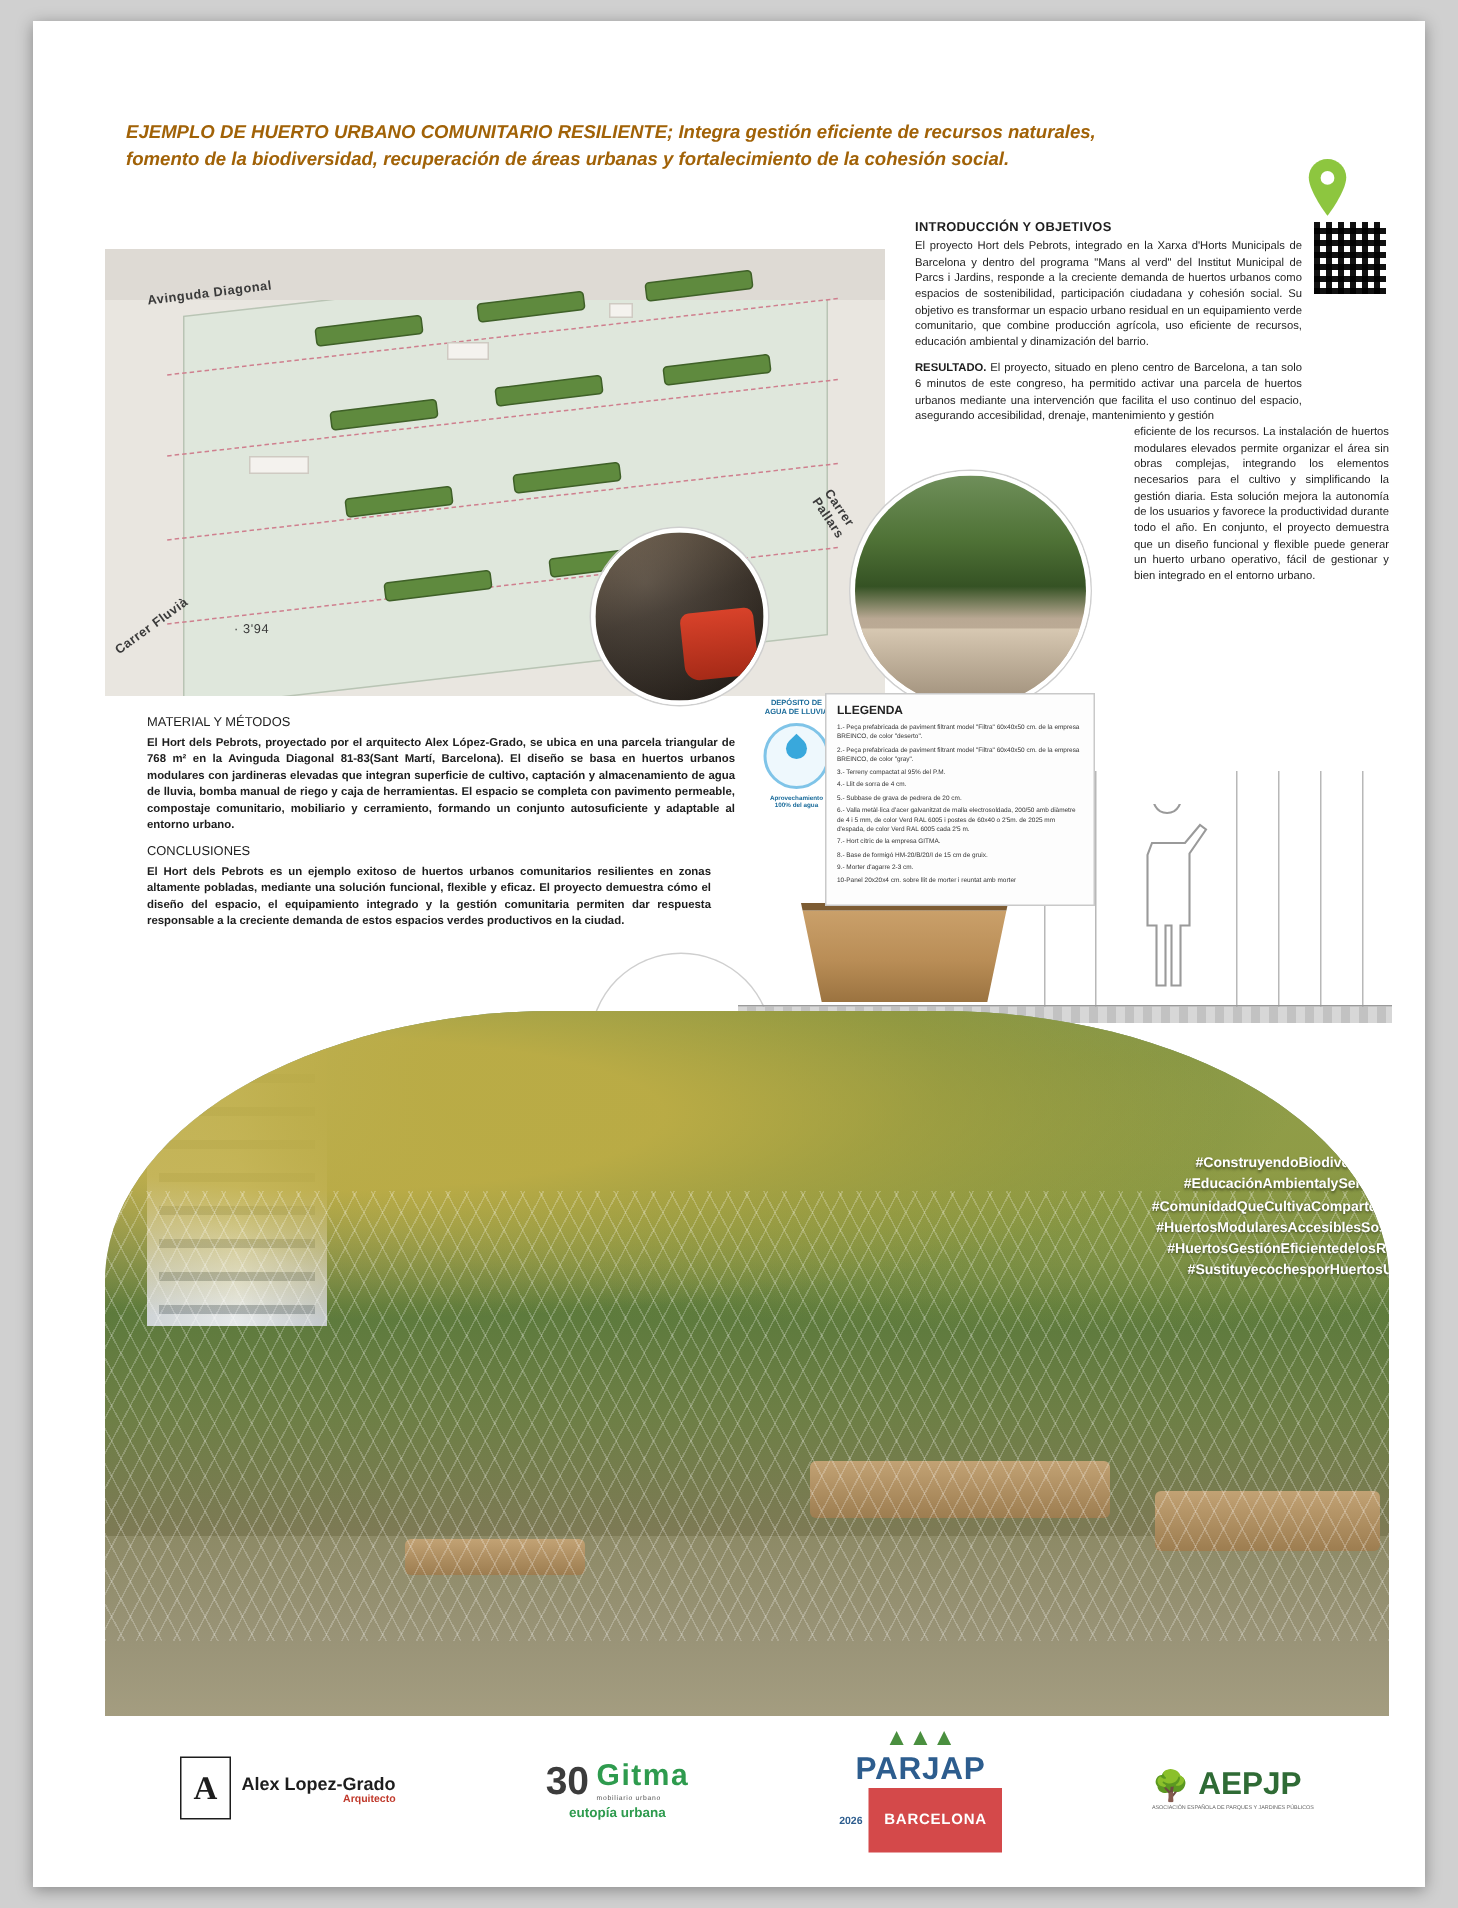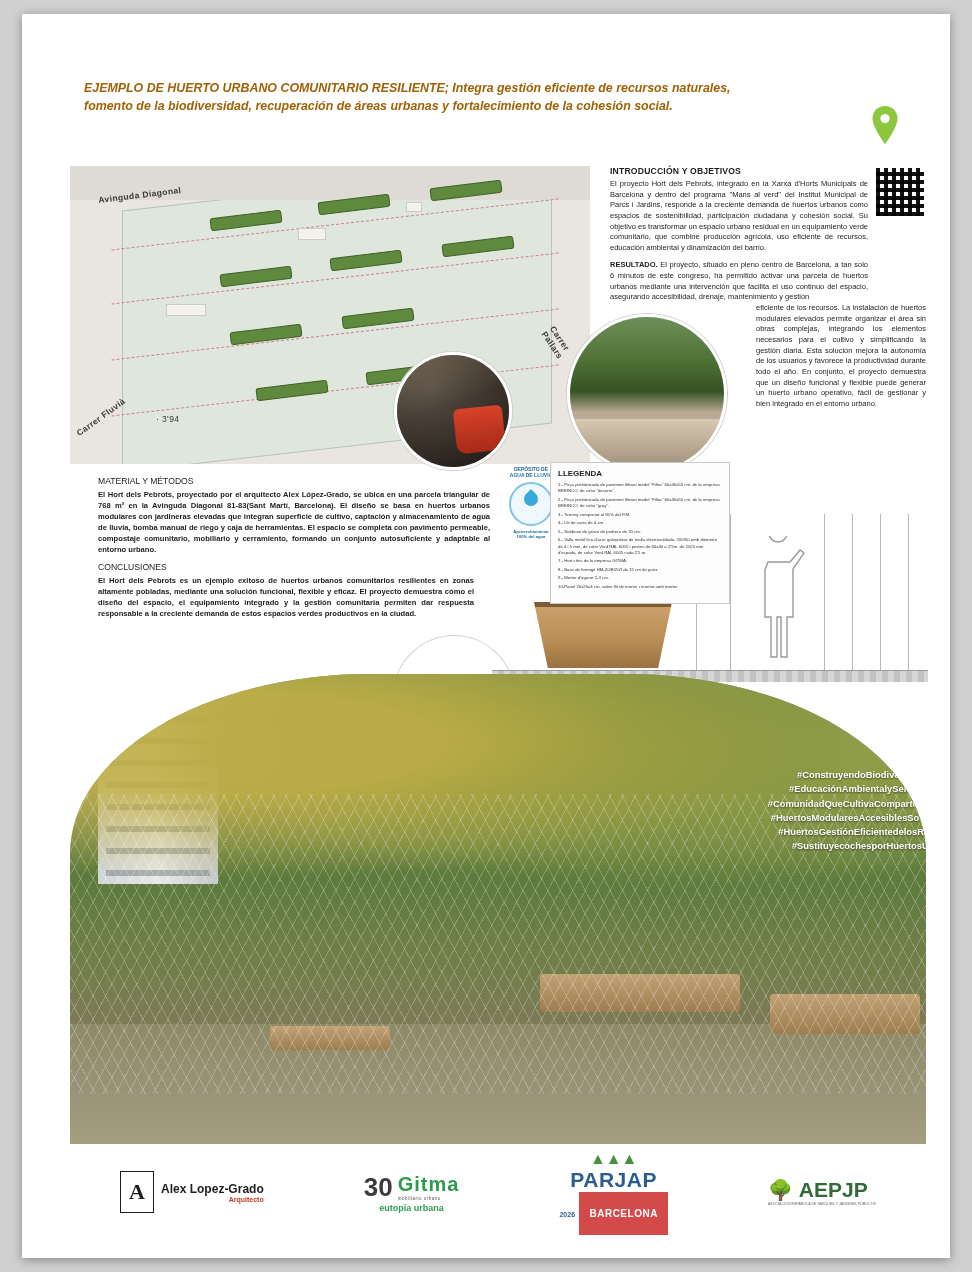--- a/index.html
+++ b/index.html
@@ -149,21 +149,21 @@
     background:#4a3a28; border-radius:2px;
   }
   .photo-diagram .dwater {
     position:absolute; left:8px; top:80px; width:104px; height:16px;
     background:#2a9fd6; border-radius:0 0 20px 20px;
   }
 
   
   .rightcol {
     position: absolute;
-    left: 588px; top: 152px;
+    left: 588px; top: 132px;
     width: 316px;
   }
   .rc-head {
     font-size: 8.6px; font-weight: bold; color: #1d1d1d;
     letter-spacing: 0.2px; margin-bottom: 3px;
   }
   .rc-text {
     font-size: 7.5px; color: #1d1d1d; text-align: justify;
     line-height: 1.42;
   }

